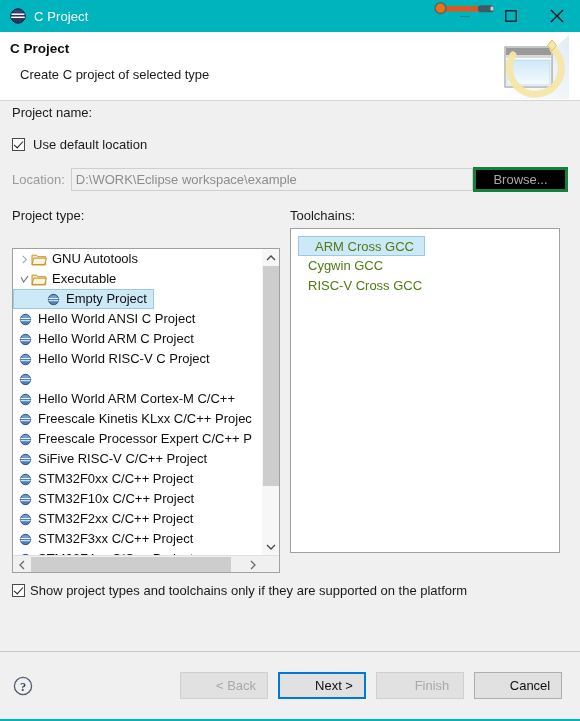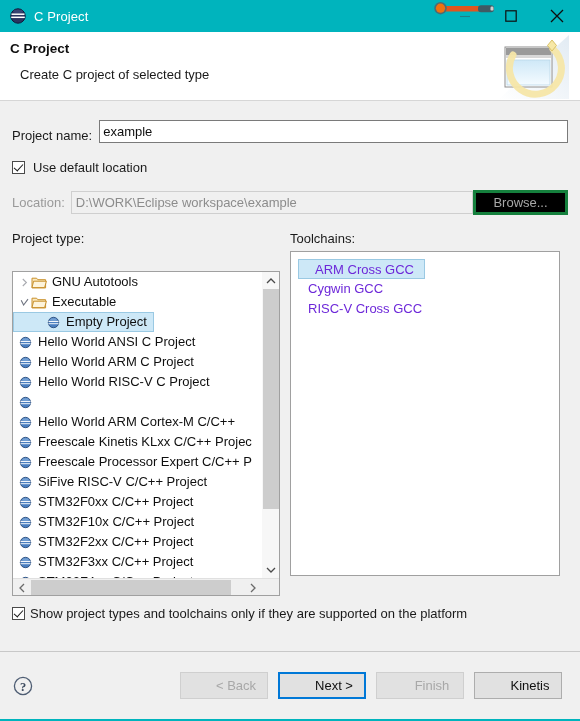--- a/index.html
+++ b/index.html
@@ -86,22 +86,22 @@
 
   
   #content {
     position: relative;
     height: 550px;
     background: #f0f0f0;
     padding: 0 12px;
   }
 
   .row-projname {
-    display: flex; align-items: flex-end;
-    padding-top: 19px;
+    display: flex; align-items: center;
+    padding-top: 4px;
   }
   .lbl { font-size: 13px; color: #1a1a1a; white-space: nowrap; }
   #project-name-input {
     flex: 1 1 auto;
     margin-left: 7px;
     height: 23px;
     border: 1px solid #7a7a7a;
     background: #ffffff;
     font-family: "Liberation Sans", sans-serif;
     font-size: 13px;
@@ -254,21 +254,21 @@
   }
   .hscroll .corner {
     position: absolute; right: 0; top: 0;
     width: 18px; height: 17px;
     background: #f0f0f0;
   }
 
   
   .tcitem {
     font-size: 13px;
-    color: #6d28d9;
+    color: #4d7c0f;
     height: 20px;
     line-height: 19px;
     padding-left: 17px;
     white-space: nowrap;
   }
   .tcitem.sel {
     background: #cde8f7;
     border: 1px solid #9ac9e3;
     width: fit-content;
     padding-right: 10px;
@@ -388,21 +388,20 @@
         <path d="M18 20 A26 26 0 1 0 58 14" fill="none" stroke="#f6e6a8" stroke-width="7" stroke-linecap="round" opacity=".95"></path>
         <path d="M57 5 L61.5 10.5 L57 16 L52.5 10.5 Z" fill="#f7e8a6" stroke="#d8c166" stroke-width="1"></path>
       </svg>
     </span>
   </div>
 
   <div id="content">
 
     <div class="row-projname">
       <span class="lbl">Project name:</span>
-      <input id="project-name-input" type="text" value="example" style="">
     </div>
 
     <div class="row-check-default">
       <span class="cbox checked"></span>
       <span class="cbox-label">Use default location</span>
     </div>
 
     <div class="row-location">
       <span class="lbl lbl-dim">Location:</span>
       <input id="location-input" type="text" disabled="" value="D:\WORK\Eclipse workspace\example" style="">
@@ -654,17 +653,17 @@
       <svg viewBox="0 0 20 20" width="20" height="20">
         <circle cx="10" cy="10" r="8.6" fill="none" stroke="#4e5d73" stroke-width="1.3"></circle>
         <text x="10" y="14.6" text-anchor="middle" font-family="Liberation Serif, serif" font-size="12.5" font-weight="bold" fill="#3c4a5e">?</text>
       </svg>
     </span>
     <span class="f-spacer"></span>
     <div id="footer-buttons" style="display:flex;">
         <button class="dlgbtn" disabled="">&lt; Back</button>
         <button class="dlgbtn default">Next &gt;</button>
         <button class="dlgbtn" disabled="">Finish</button>
-        <button class="dlgbtn enabled last">Kinetis</button>
+        <button class="dlgbtn enabled last">Cancel</button>
       </div>
   </div>
 
 </div>
 
 </body></html>

